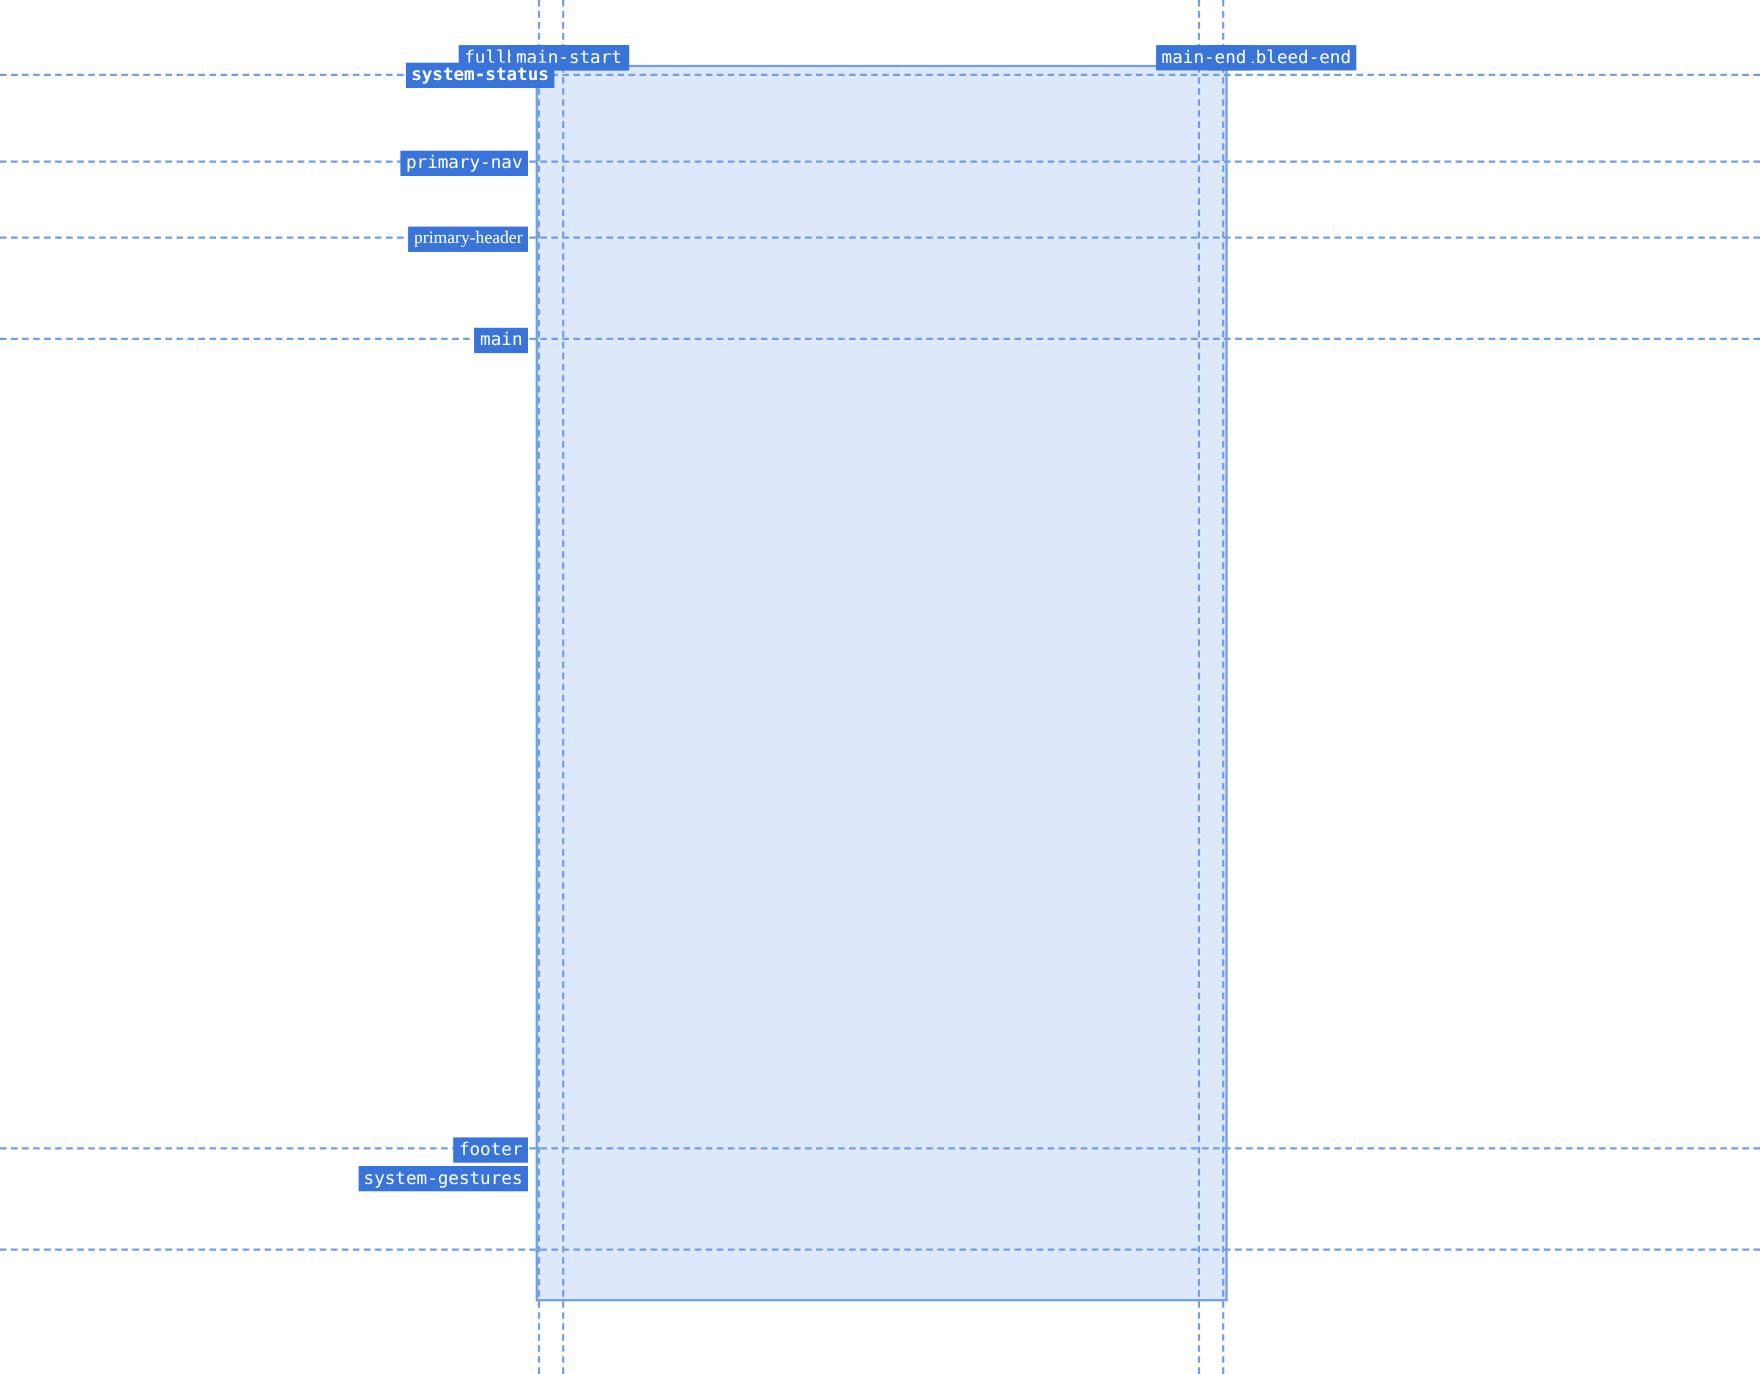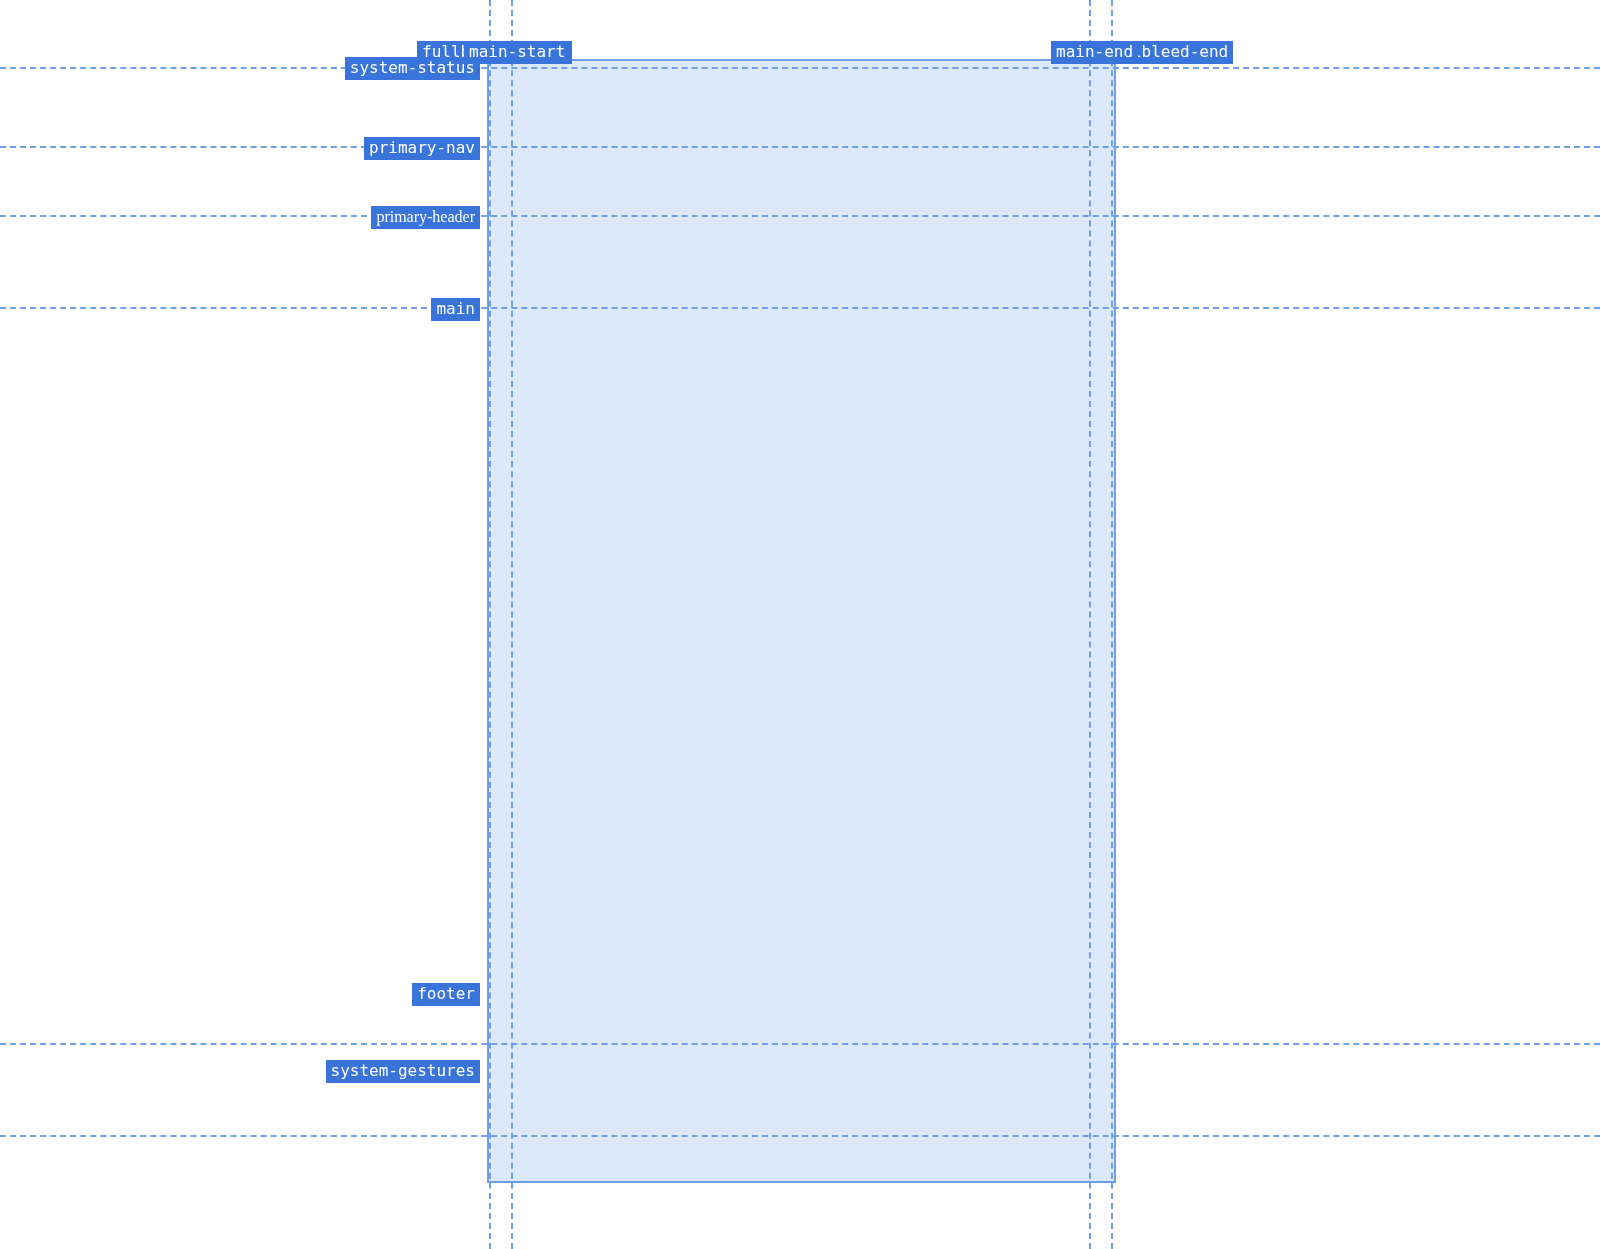--- a/index.html
+++ b/index.html
@@ -74,20 +74,20 @@
   <div class="line h" style="top:215px;"></div>
   <div class="line h" style="top:307px;"></div>
   <div class="line h" style="top:1043px;"></div>
   <div class="line h" style="top:1135px;"></div>
 
   <span class="label" style="left:417px; top:41px;">fullbleed-start</span>
   <span class="label" style="left:1098px; top:41px;">fullbleed-end</span>
   <span class="label" style="left:464px; top:41px;">main-start</span>
   <span class="label" style="left:1051px; top:41px;">main-end</span>
 
-  <span class="label" style="right:1120px; top:57px;">system-status</span>
+  <span class="label" style="right:1096px; top:57px;font-weight:bold;">system-status</span>
   <span class="label" style="right:1120px; top:137px;text-align:right;">primary-nav</span>
   <span class="label" style="right:1120px; top:206px;font-family:Liberation Serif, serif;">primary-header</span>
   <span class="label" style="right:1120px; top:298px;">main</span>
-  <span class="label" style="right:1120px; top:983px;">footer</span>
+  <span class="label" style="right:1120px; top:1034px;">footer</span>
   <span class="label" style="right:1120px; top:1060px;">system-gestures</span>
 
 </div>
 
 </body></html>

